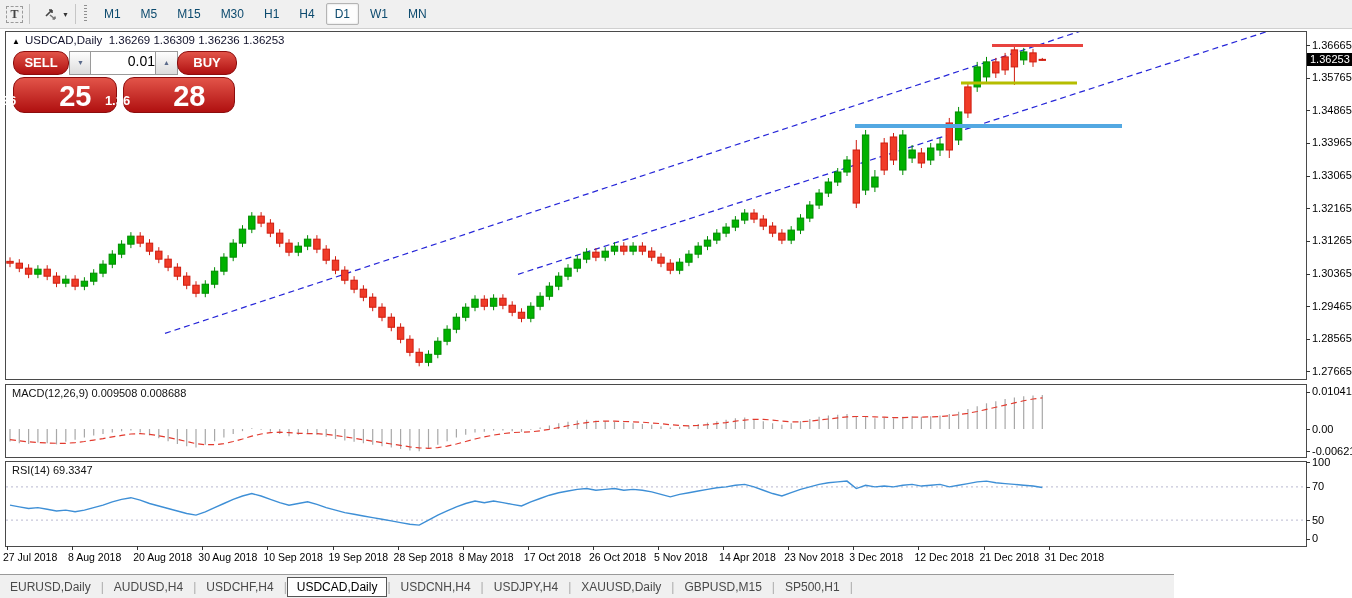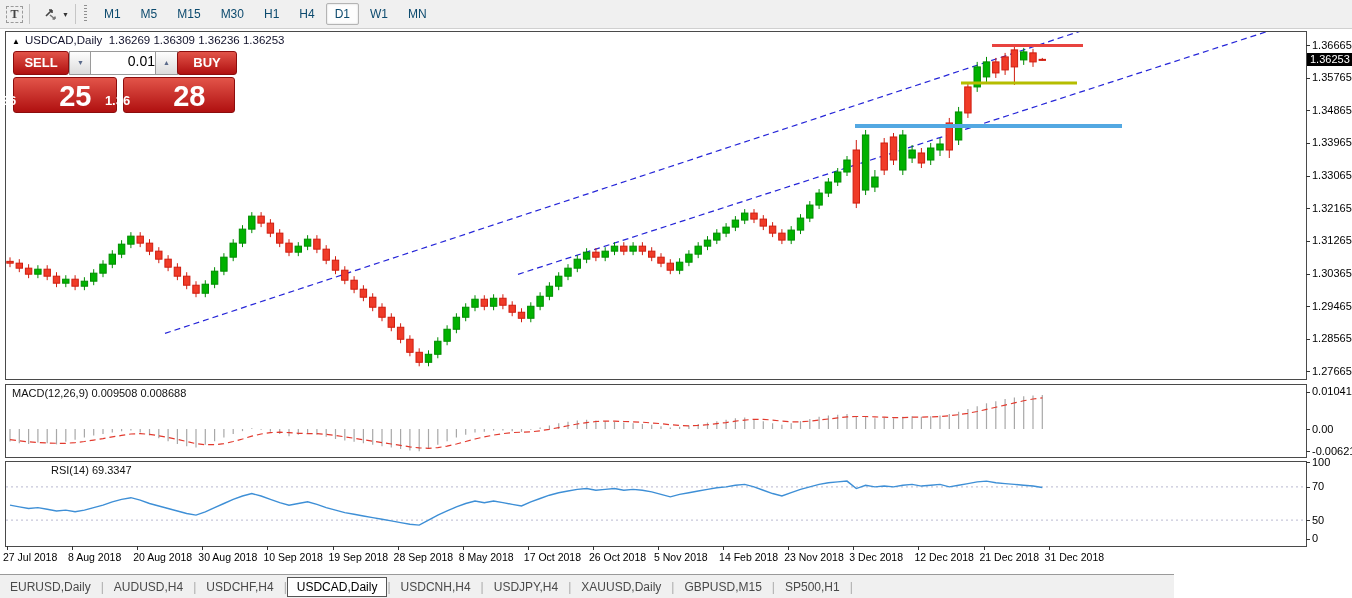--- a/index.html
+++ b/index.html
@@ -27,21 +27,21 @@
   .axtick{position:absolute;left:1306px;width:4px;height:0;border-top:1px solid #333;}
   .pricetag{position:absolute;left:1307px;background:#000;color:#fff;font-size:11px;
             padding:0 3px;line-height:13px;}
   .datelab{position:absolute;font-size:10.5px;color:#000;white-space:nowrap;top:551px;}
   .datetick{position:absolute;top:546px;width:0;height:4px;border-left:1px solid #333;}
   
   .chart-head{position:absolute;left:12px;top:34px;font-size:11.5px;color:#10102a;}
   .chart-head .tri{font-size:8px;margin-right:5px;color:#000;}
   .tw{position:absolute;}
   .redbtn{background:linear-gradient(#e25449,#b01010);border:1px solid #8c0d0d;color:#fff;
-          text-align:center;font-weight:bold;border-radius:3px;}
+          text-align:center;font-weight:bold;border-radius:11px;}
   .tw-sell,.tw-buy{position:absolute;top:0;height:22px;line-height:22px;font-size:13px;width:54px;}
   .tw-buy{left:164px;width:58px;}
   .spinbtn{position:absolute;top:0;width:21px;height:22px;background:linear-gradient(#fdfdfd,#dcdcdc);
            border:1px solid #9a9a9a;color:#5a6a8a;font-size:7px;text-align:center;line-height:22px;}
   .lotfield{position:absolute;left:77px;top:0;width:64px;height:20px;background:#fff;border:1px solid #9a9a9a;
             font-size:14px;text-align:right;padding:1px 6px 1px 0;color:#000;}
   .qbox{position:absolute;top:26px;height:36px;display:flex;align-items:flex-end;justify-content:center;
         padding-bottom:3px;box-sizing:border-box;gap:40px;}
   .q-sell{left:0;width:104px;}
   .q-buy{left:110px;width:112px;}
@@ -460,21 +460,21 @@
   </div>
   <div class="ind-title" style="left:12px;top:387px;">MACD(12,26,9) 0.009508 0.008688</div>
 
   <div class="panel" style="left:5px;top:461px;width:1300px;height:84px;">
     <svg id="rsi-svg" width="1300" height="84" viewBox="0 0 1300 84">
         <line x1="0" y1="24.9" x2="1298" y2="24.9" stroke="#b9b9d0" stroke-width="1" stroke-dasharray="2,3"></line>
         <line x1="0" y1="58.099999999999994" x2="1298" y2="58.099999999999994" stroke="#b9b9d0" stroke-width="1" stroke-dasharray="2,3"></line>
         <polyline points="4,43.16 13.3,44.82 22.6,46.48 31.900000000000002,45.65 41.2,47.309999999999995 50.5,48.97 59.800000000000004,48.14 69.10000000000001,49.8 78.4,48.14 87.7,45.65 97,43.16 106.30000000000001,39.839999999999996 115.60000000000001,37.35 124.9,35.69 134.20000000000002,38.18 143.5,41.5 152.8,43.989999999999995 162.10000000000002,46.48 171.4,48.97 180.70000000000002,51.46 190,53.12 199.3,49.8 208.60000000000002,45.65 217.9,41.5 227.20000000000002,37.35 236.50000000000003,34.03 245.8,31.54 255.10000000000002,34.03 264.40000000000003,37.35 273.70000000000005,40.669999999999995 283,43.16 292.3,41.5 301.6,39.839999999999996 310.90000000000003,42.33 320.20000000000005,45.65 329.5,48.14 338.8,50.629999999999995 348.1,52.29 357.40000000000003,53.949999999999996 366.70000000000005,55.61 376,57.269999999999996 385.3,58.93 394.6,60.589999999999996 403.90000000000003,62.25 413.20000000000005,63.08 422.50000000000006,58.099999999999994 431.8,53.12 441.1,48.97 450.40000000000003,44.82 459.70000000000005,41.5 469.00000000000006,39.01 478.3,40.669999999999995 487.6,39.01 496.90000000000003,40.669999999999995 506.20000000000005,42.33 515.5,43.989999999999995 524.8000000000001,39.839999999999996 534.1,36.519999999999996 543.4000000000001,33.199999999999996 552.7,30.709999999999997 562,29.049999999999997 571.3000000000001,27.389999999999997 580.6,26.56 589.9000000000001,28.22 599.2,27.389999999999997 608.5,26.56 617.8000000000001,28.22 627.1,27.389999999999997 636.4000000000001,28.22 645.7,29.88 655,32.37 664.3000000000001,34.86 673.6,32.37 682.9000000000001,30.709999999999997 692.2,29.049999999999997 701.5,27.389999999999997 710.8000000000001,25.73 720.1,24.9 729.4000000000001,23.24 738.7,22.41 748,24.9 757.3000000000001,28.22 766.6,31.54 775.9000000000001,34.03 785.2,30.709999999999997 794.5000000000001,27.389999999999997 803.8000000000001,24.9 813.1,22.41 822.4000000000001,20.75 831.7,19.919999999999998 841.0000000000001,19.09 850.3000000000001,26.56 859.6,23.24 868.9000000000001,24.9 878.2,24.07 887.5000000000001,24.9 896.8000000000001,23.24 906.1,22.41 915.4000000000001,24.07 924.7,23.24 934.0000000000001,22.41 943.3000000000001,24.9 952.6,23.24 961.9000000000001,21.58 971.2,19.919999999999998 980.5000000000001,19.09 989.8000000000001,20.75 999.1,21.58 1008.4000000000001,22.41 1017.7,23.24 1027,24.07 1036.3000000000002,25.481" fill="none" stroke="#3e8fd6" stroke-width="1.4"></polyline>
       </svg>
   </div>
-  <div class="ind-title" style="left:12px;top:464px;margin-left:39px;">RSI(14) 69.3347</div>
+  <div class="ind-title" style="left:12px;top:464px;">RSI(14) 69.3347</div>
 
   <div id="yaxis">
       <div class="axtick" style="top: 45px;"></div>
       <div class="axlab" style="top: 38.5px;">1.36665</div>
       <div class="axtick" style="top: 77.6442px;"></div>
       <div class="axlab" style="top: 71.1442px;">1.35765</div>
       <div class="axtick" style="top: 110.288px;"></div>
       <div class="axlab" style="top: 103.788px;">1.34865</div>
       <div class="axtick" style="top: 142.933px;"></div>
       <div class="axlab" style="top: 136.433px;">1.33965</div>
@@ -525,21 +525,21 @@
       <div class="datelab" style="left: 393.6px;">28 Sep 2018</div>
       <div class="datetick" style="left: 462.7px;"></div>
       <div class="datelab" style="left: 458.7px;">8 May 2018</div>
       <div class="datetick" style="left: 527.8px;"></div>
       <div class="datelab" style="left: 523.8px;">17 Oct 2018</div>
       <div class="datetick" style="left: 592.9px;"></div>
       <div class="datelab" style="left: 588.9px;">26 Oct 2018</div>
       <div class="datetick" style="left: 658px;"></div>
       <div class="datelab" style="left: 654px;">5 Nov 2018</div>
       <div class="datetick" style="left: 723.1px;"></div>
-      <div class="datelab" style="left: 719.1px;">14 Feb 2018</div>
+      <div class="datelab" style="left: 719.1px;">14 Apr 2018</div>
       <div class="datetick" style="left: 788.2px;"></div>
       <div class="datelab" style="left: 784.2px;">23 Nov 2018</div>
       <div class="datetick" style="left: 853.3px;"></div>
       <div class="datelab" style="left: 849.3px;">3 Dec 2018</div>
       <div class="datetick" style="left: 918.4px;"></div>
       <div class="datelab" style="left: 914.4px;">12 Dec 2018</div>
       <div class="datetick" style="left: 983.5px;"></div>
       <div class="datelab" style="left: 979.5px;">21 Dec 2018</div>
       <div class="datetick" style="left: 1048.6px;"></div>
       <div class="datelab" style="left: 1044.6px;">31 Dec 2018</div>

